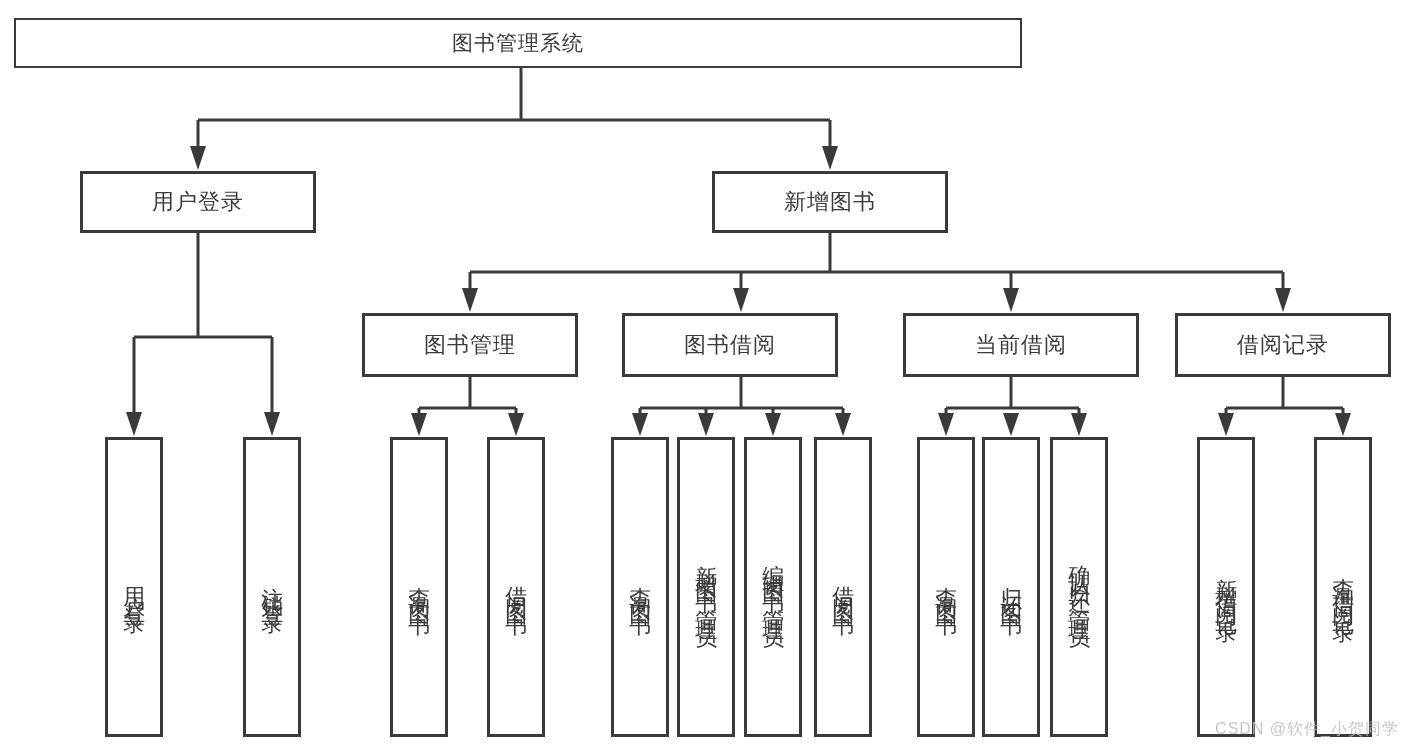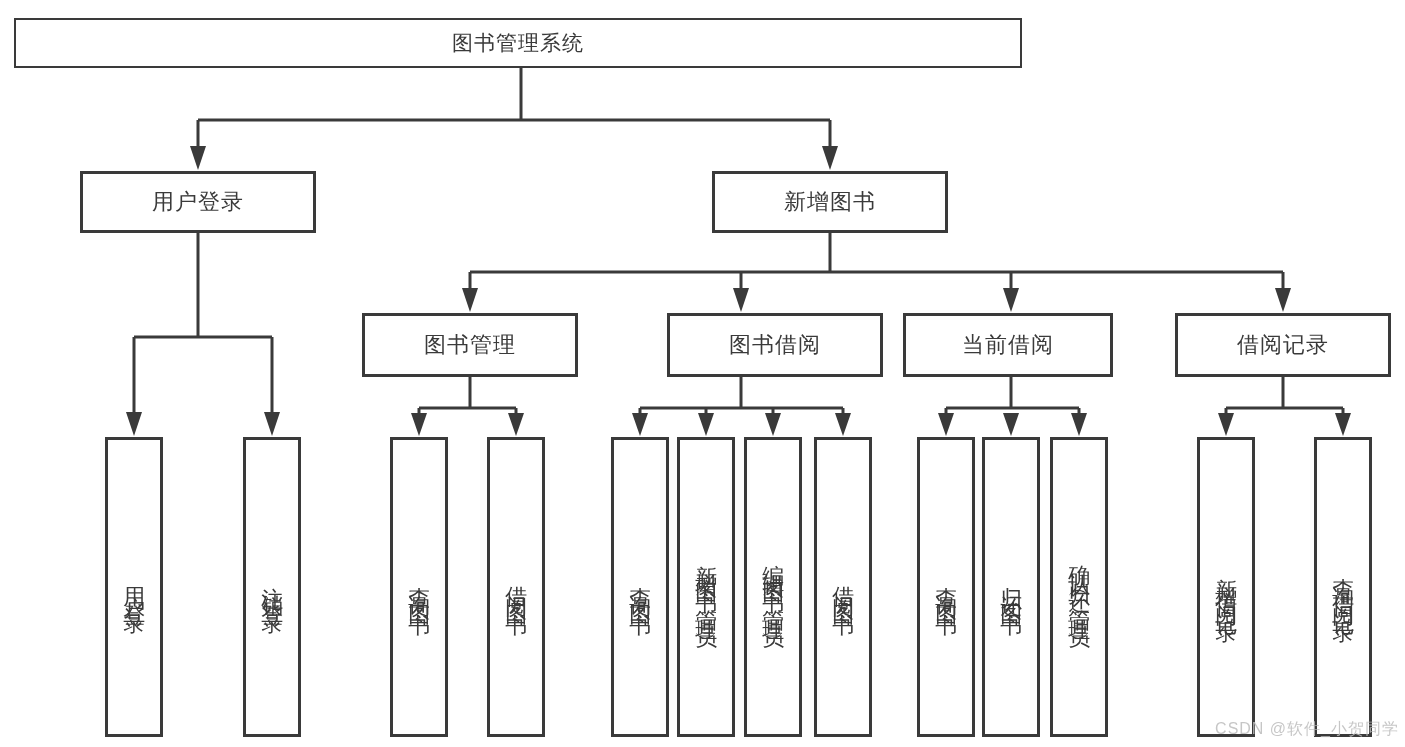--- a/index.html
+++ b/index.html
@@ -96,24 +96,24 @@
   <div class="box" style="left:80px;top:171px;width:236px;height:62px;">
     <span class="hlabel">用户登录</span>
   </div>
   <div class="box" style="left:712px;top:171px;width:236px;height:62px;">
     <span class="hlabel">新增图书</span>
   </div>
 
   <div class="box" style="left:362px;top:313px;width:216px;height:64px;">
     <span class="hlabel">图书管理</span>
   </div>
-  <div class="box" style="left:667px;top:313px;width:216px;height:64px;">
+  <div class="box" style="left:622px;top:313px;width:216px;height:64px;">
     <span class="hlabel">图书借阅</span>
   </div>
-  <div class="box" style="left:903px;top:313px;width:210px;height:64px;">
+  <div class="box" style="left:903px;top:313px;width:236px;height:64px;">
     <span class="hlabel">当前借阅</span>
   </div>
   <div class="box" style="left:1175px;top:313px;width:216px;height:64px;">
     <span class="hlabel">借阅记录</span>
   </div>
 
   <div class="box vbox" style="left:105px;top:437px;">
     <span class="vlabel">用户登录</span>
   </div>
   <div class="box vbox" style="left:243px;top:437px;">

